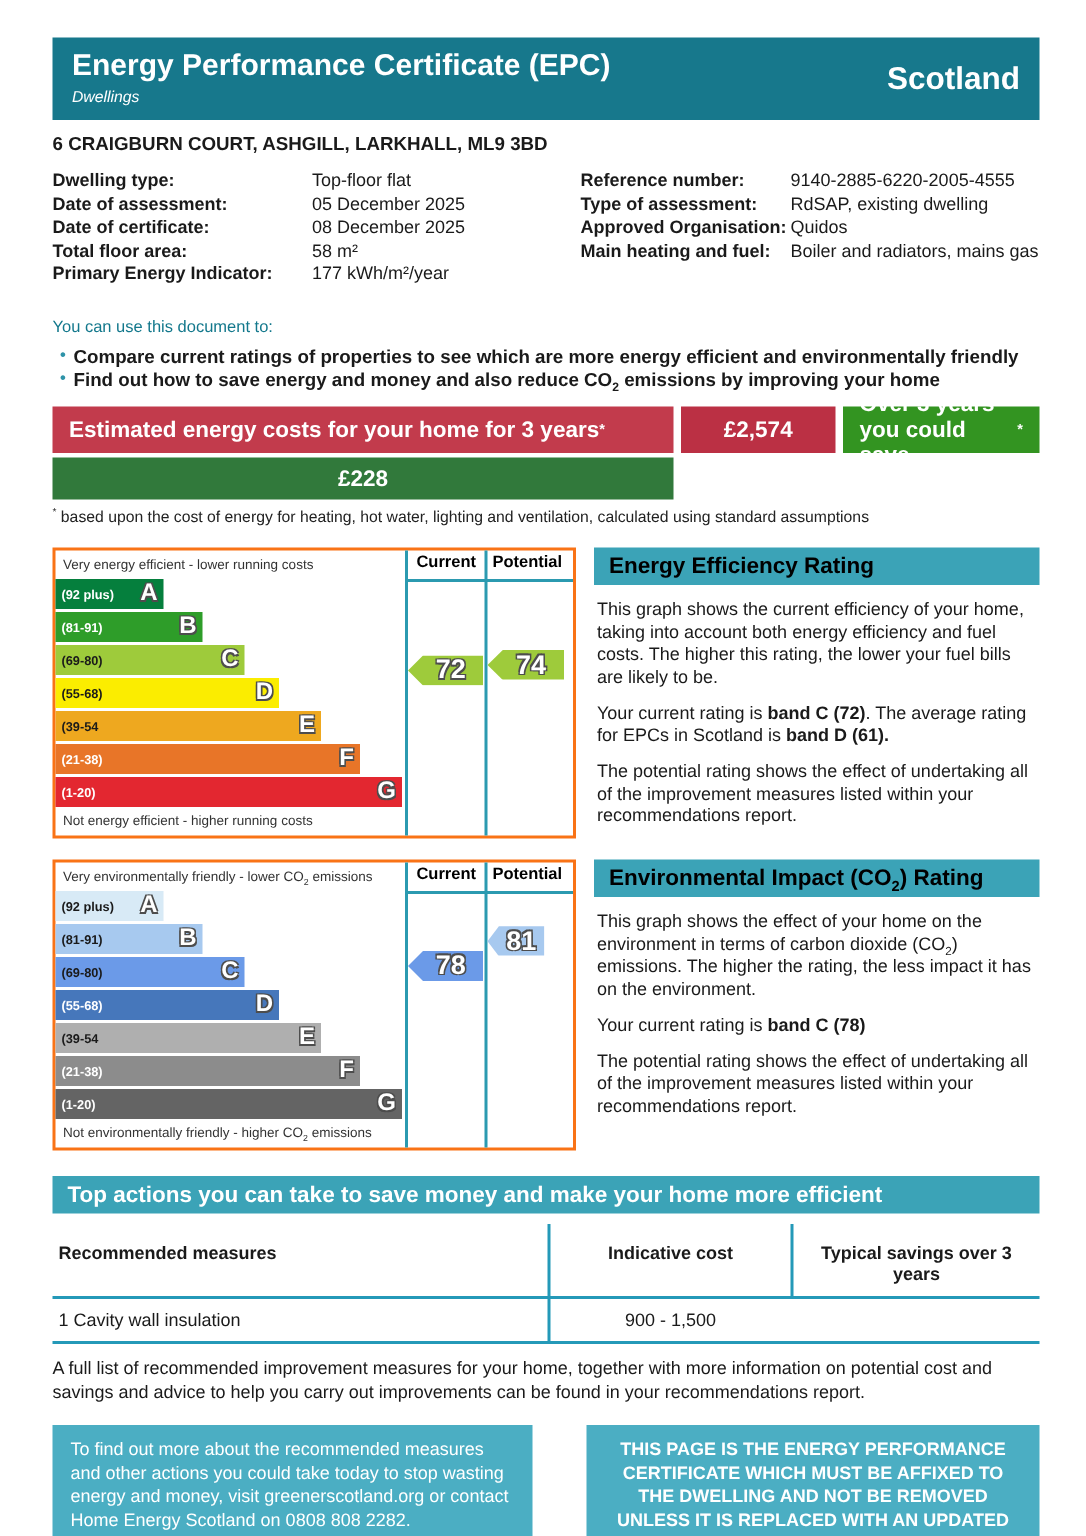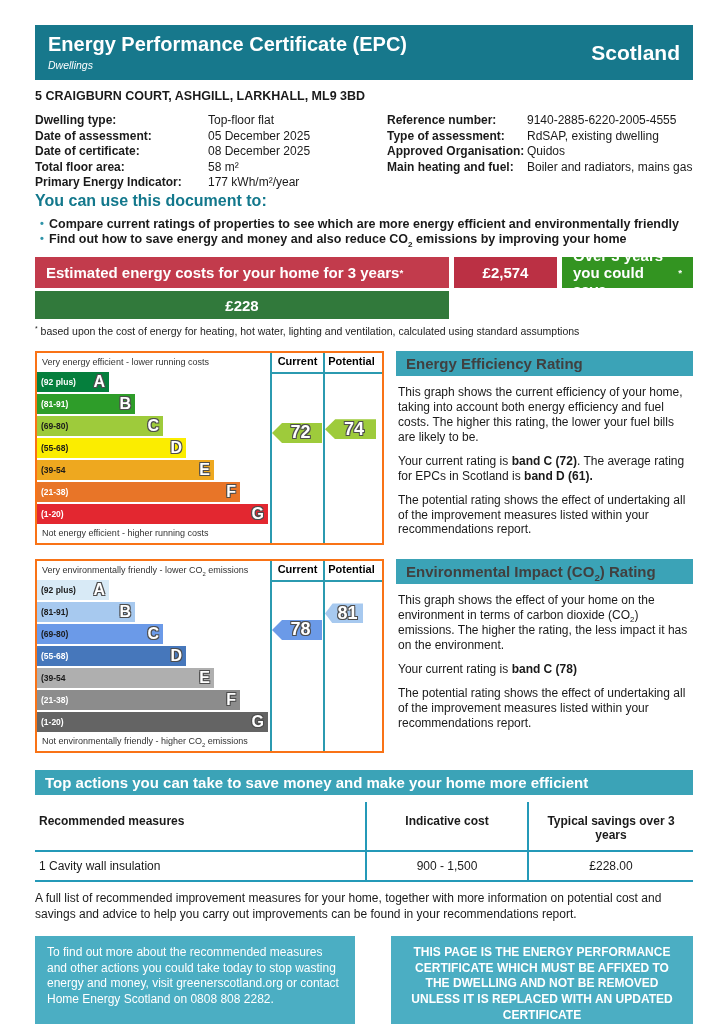--- a/index.html
+++ b/index.html
@@ -20,21 +20,21 @@
   
   .details{display:flex;margin-top:10px;font-size:12px;line-height:1.3;}
   .det-col1{width:352px;}
   .det-col2{flex:1;}
   .det-row{display:flex;}
   .det-row .lab{font-weight:bold;}
   .det-col1 .lab{width:173px;flex:none;}
   .det-col2 .lab{width:140px;flex:none;}
   .det-row .val{flex:1;}
 
-  .use-head{color:var(--heading-text,#13788C);font-weight:bold;font-size:16px;margin-top:1px;}
+  .use-head{color:var(--heading-text,#13788C);font-weight:normal;font-size:11px;margin-top:21px;}
   .bullets{margin-top:7px;}
   .bullet{display:flex;font-size:12.5px;font-weight:bold;line-height:1.22;}
   .bullet .dot{color:#2E93A8;width:14px;flex:none;text-align:center;font-size:11px;}
 
   
   .costs{display:grid;grid-template-columns:1fr 103px 131px;grid-template-rows:31px 28px;column-gap:5px;row-gap:3px;margin-top:10px;}
   .cost-label{color:#fff;font-weight:bold;font-size:15px;display:flex;align-items:center;padding:0 11px;}
   .cost-value{color:#fff;font-weight:bold;font-size:15px;display:flex;align-items:center;justify-content:center;}
   .cost-aside{grid-column:3;grid-row:1 / span 2;background:var(--aside-blue,#4BB1C7);color:#fff;font-size:11px;line-height:1.3;display:flex;align-items:center;text-align:center;padding:2px 10px;box-sizing:border-box;}
   .footnote{font-size:10.5px;margin-top:6px;color:#222;}
@@ -52,21 +52,21 @@
   .band .rng{font-size:8.5px;font-weight:bold;padding-left:4px;white-space:nowrap;}
   .band .ltr{position:absolute;right:4px;top:0;line-height:20px;font-size:16px;font-weight:bold;color:#fff;
     text-shadow:-1px -1px 0 #4d4d4d,1px -1px 0 #4d4d4d,-1px 1px 0 #4d4d4d,1px 1px 0 #4d4d4d;}
   .arrow{position:absolute;height:20px;display:flex;align-items:center;justify-content:center;
     clip-path:polygon(0% 50%,20% 0%,100% 0%,100% 100%,20% 100%);}
   .arrow span{font-size:18px;font-weight:bold;color:#fff;padding-left:7px;
     text-shadow:-1px -1px 0 #4d4d4d,1px -1px 0 #4d4d4d,-1px 1px 0 #4d4d4d,1px 1px 0 #4d4d4d;}
 
   
   .panel{flex:1;}
-  .panel-head{background:var(--teal-mid,#3BA3B7);color:#404040;font-weight:bold;font-size:15px;padding:4px 10px;}
+  .panel-head{background:var(--teal-mid,#3BA3B7);color:#000000;font-weight:bold;font-size:15px;padding:4px 10px;}
   .panel p{font-size:12px;line-height:1.24;margin:9px 0 0 2px;}
 
   
   .ta-bar{background:var(--teal-mid,#3BA3B7);color:#fff;font-weight:bold;font-size:15px;padding:4px 10px;margin-top:17px;}
   .ta-table{margin-top:7px;border-bottom:2px solid var(--rule,#2499B8);}
   .ta-hrow,.ta-drow{display:grid;grid-template-columns:1fr 162px 166px;}
   .ta-hrow > div{font-size:12px;font-weight:bold;padding:12px 4px 8px 4px;}
   .ta-hrow{border-bottom:2px solid var(--rule,#2499B8);}
   .ta-drow > div{font-size:12px;padding:7px 4px;}
   .ta-cell-c{text-align:center;}
@@ -84,21 +84,21 @@
 <div class="page">
 
   <div class="hdr">
     <div>
       <div class="hdr-title">Energy Performance Certificate (EPC)</div>
       <div class="hdr-sub">Dwellings</div>
     </div>
     <div class="hdr-region">Scotland</div>
   </div>
 
-  <div class="address">5 CRAIGBURN COURT, ASHGILL, LARKHALL, ML9 3BD</div>
+  <div class="address">6 CRAIGBURN COURT, ASHGILL, LARKHALL, ML9 3BD</div>
 
   <div class="details">
     <div class="det-col1" id="det-left">
         <div class="det-row">
           <div class="lab">Dwelling type:</div>
           <div class="val">Top-floor flat</div>
         </div>
         <div class="det-row">
           <div class="lab">Date of assessment:</div>
           <div class="val">05 December 2025</div>
@@ -264,21 +264,20 @@
   <div class="ta-table">
     <div class="ta-hrow">
       <div>Recommended measures</div>
       <div class="ta-bl ta-cell-c">Indicative cost</div>
       <div class="ta-bl ta-cell-c">Typical savings over 3 years</div>
     </div>
     <div id="ta-rows">
         <div class="ta-drow">
           <div>1 Cavity wall insulation</div>
           <div class="ta-bl ta-cell-c">900 - 1,500</div>
-          <div class="ta-bl ta-cell-c">£228.00</div>
         </div>
       </div>
   </div>
   <div class="ta-note">A full list of recommended improvement measures for your home, together with more information on potential cost and savings and advice to help you carry out improvements can be found in your recommendations report.</div>
 
   <div class="footer">
     <div class="fbox-left">To find out more about the recommended measures and other actions you could take today to stop wasting energy and money, visit greenerscotland.org or contact Home Energy Scotland on 0808 808 2282.</div>
     <div class="fbox-right">THIS PAGE IS THE ENERGY PERFORMANCE CERTIFICATE WHICH MUST BE AFFIXED TO THE DWELLING AND NOT BE REMOVED UNLESS IT IS REPLACED WITH AN UPDATED CERTIFICATE</div>
   </div>
 

